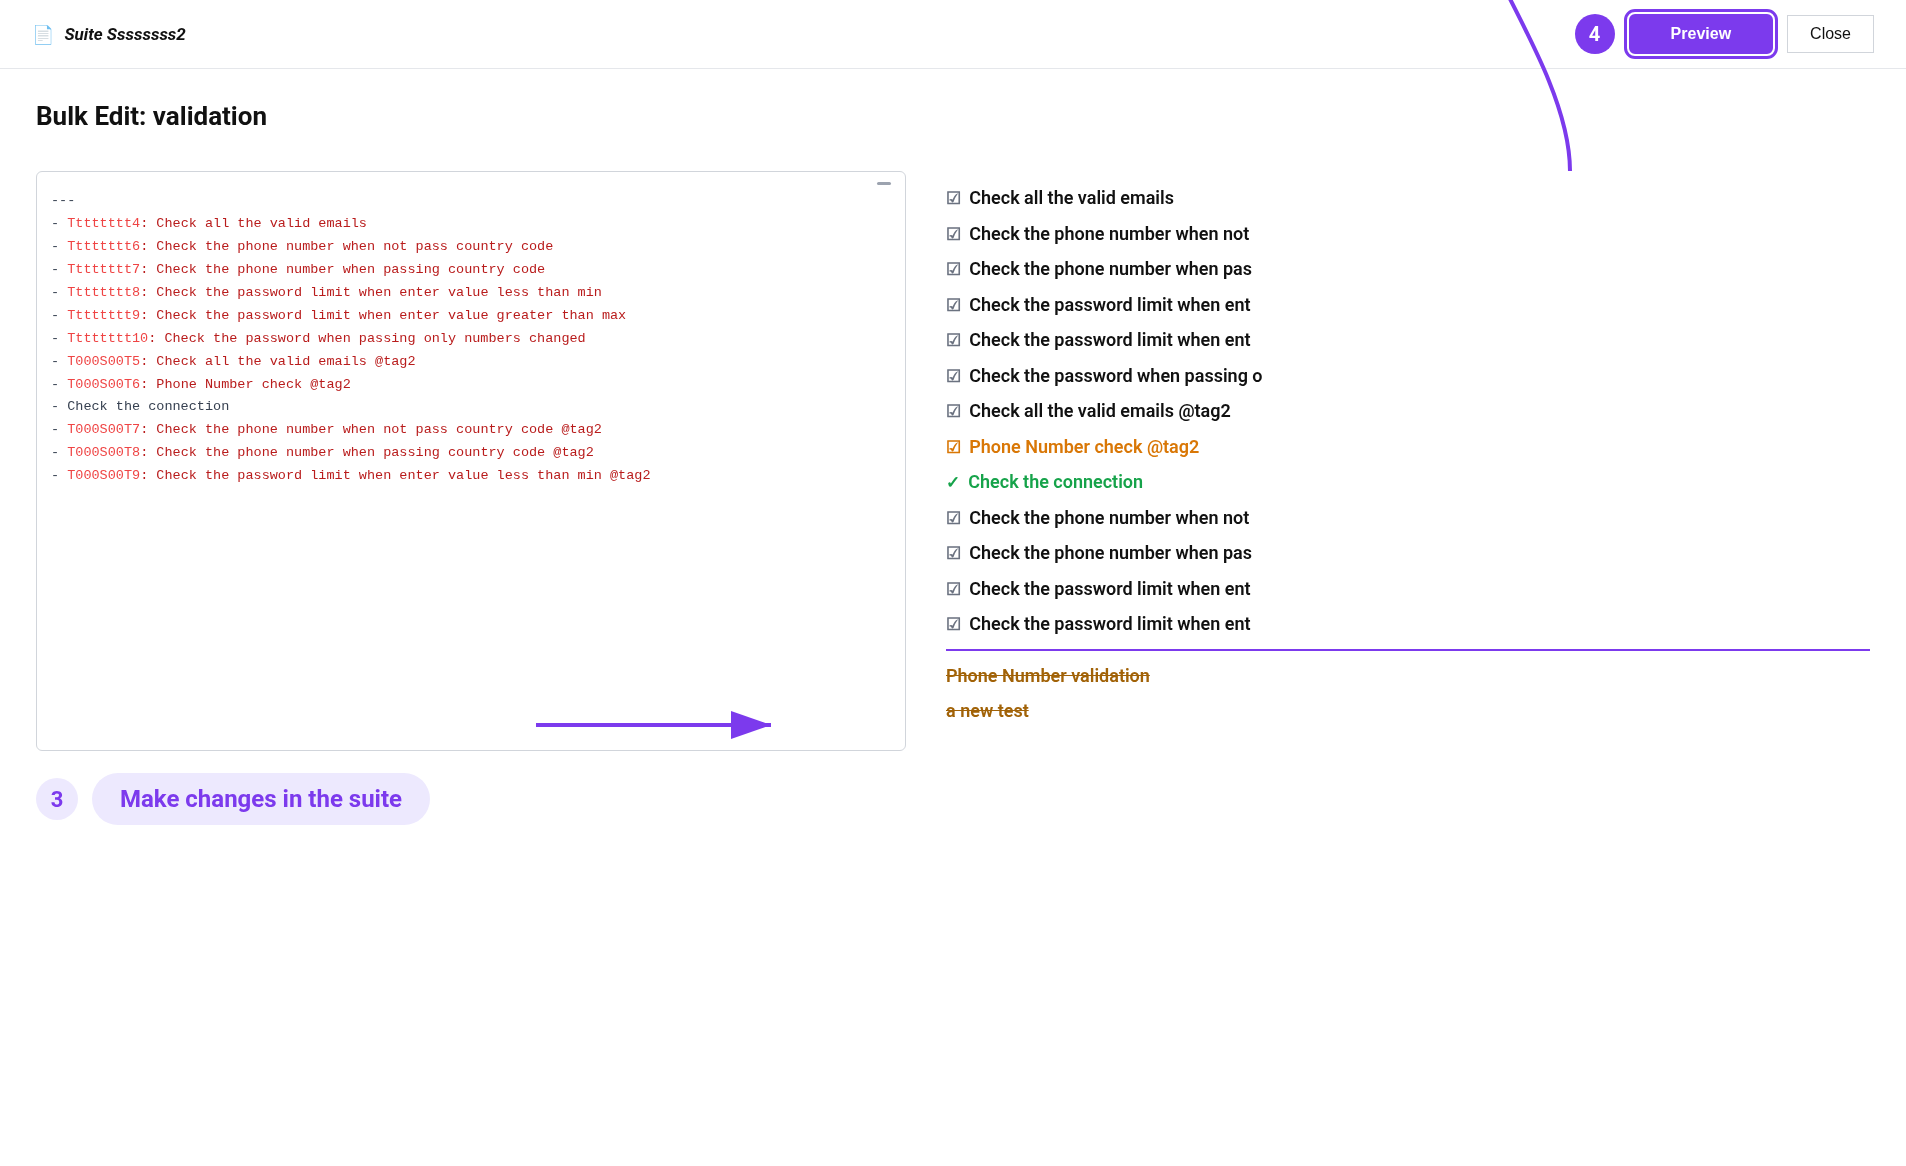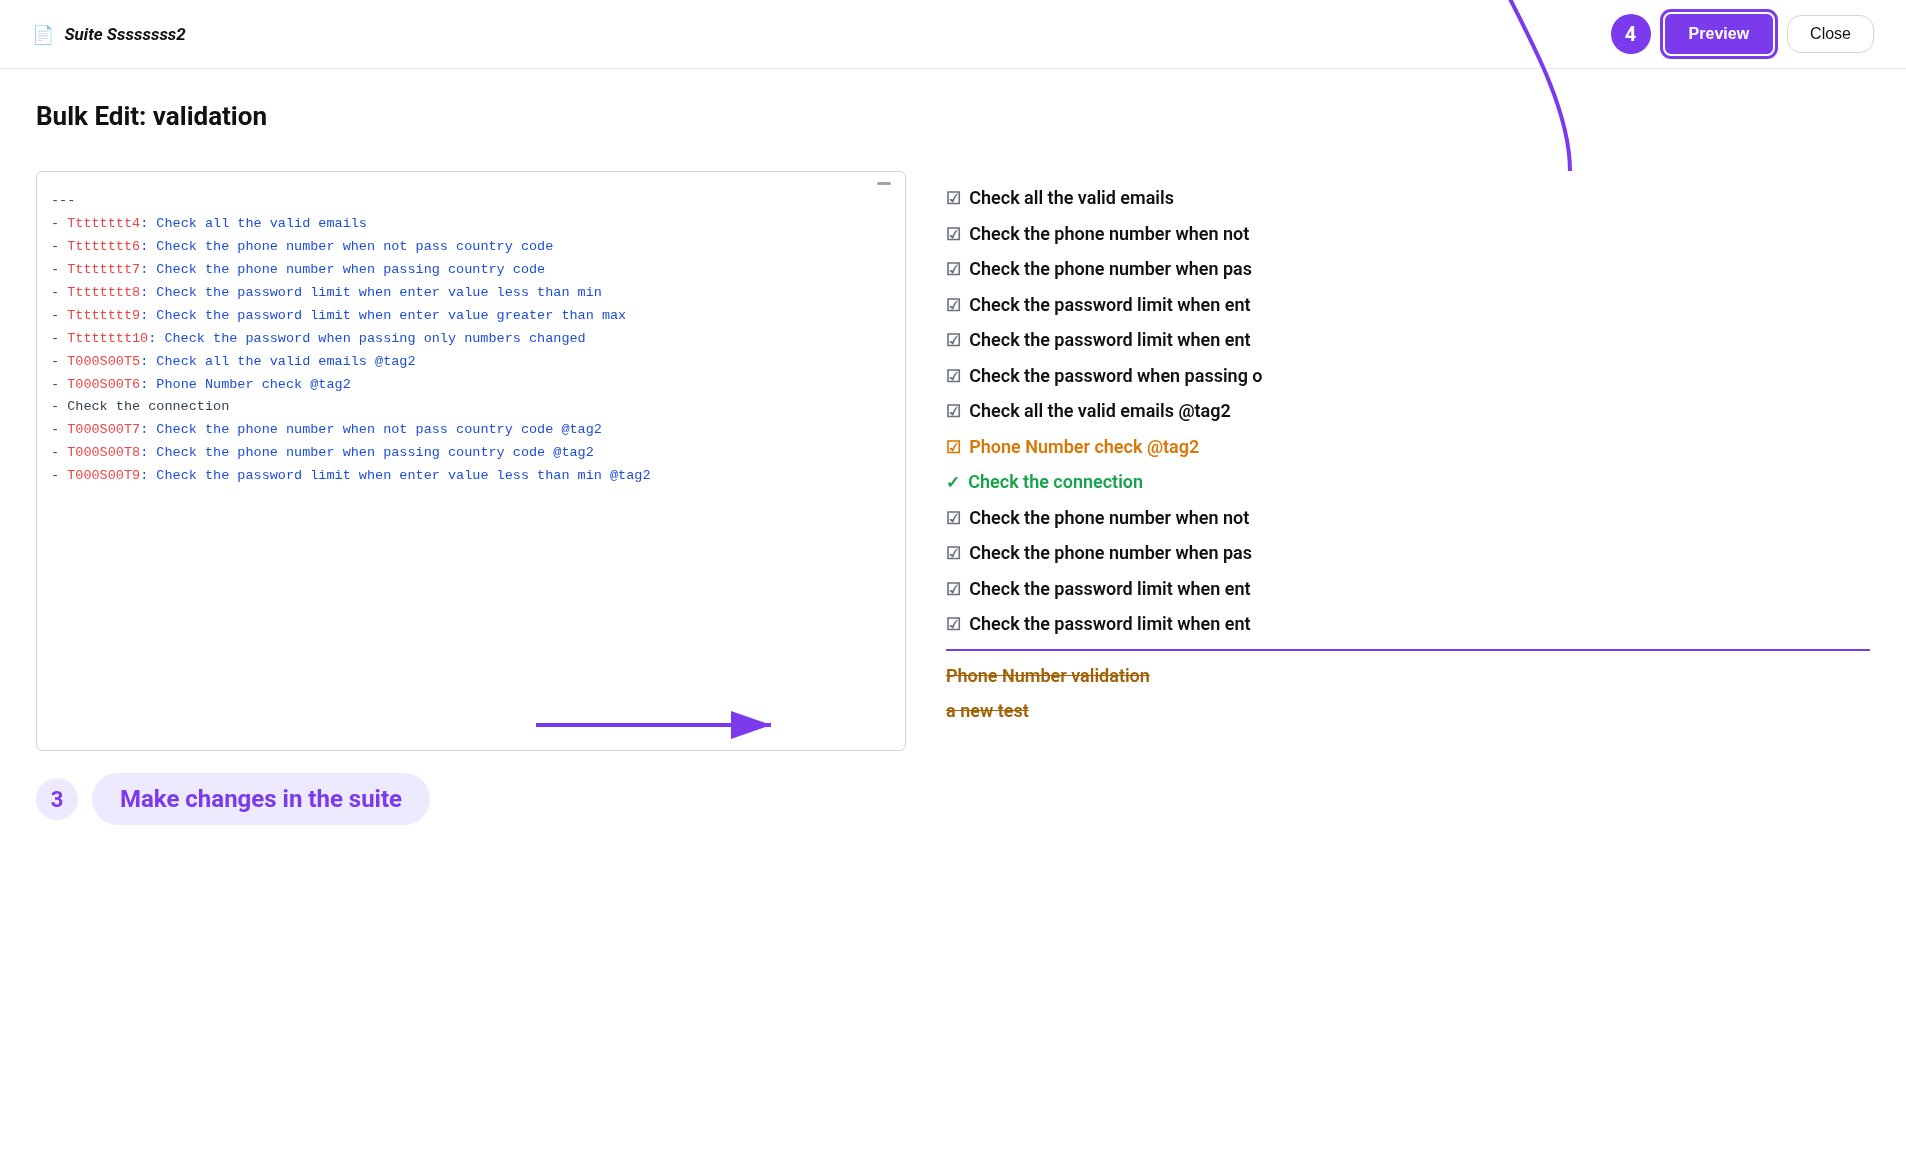--- a/index.html
+++ b/index.html
@@ -51,32 +51,32 @@
       font-weight: 700;
       display: flex;
       align-items: center;
       justify-content: center;
     }
     .btn-preview {
       background: #7c3aed;
       color: #fff;
       border: 2px solid #7c3aed;
       border-radius: 6px;
-      padding: 9px 22px;
+      padding: 9px 40px;
       font-size: 16px;
       font-weight: 600;
       cursor: pointer;
       outline: 3px solid #7c3aed;
       outline-offset: 2px;
     }
     .btn-close {
       background: #fff;
       color: #111;
       border: 1px solid #d1d5db;
-      border-radius: 14px;
+      border-radius: 0;
       padding: 9px 22px;
       font-size: 16px;
       font-weight: 500;
       cursor: pointer;
     }
 
     
     .main {
       padding: 32px 36px;
       display: flex;
@@ -126,21 +126,21 @@
       white-space: pre;
       color: #374151;
     }
     .editor-line .dash {
       color: #374151;
     }
     .editor-line .test-id {
       color: #ef4444;
     }
     .editor-line .test-desc {
-      color: #1d4ed8;
+      color: #b91c1c;
     }
     .editor-line .plain {
       color: #374151;
     }
     .editor-separator {
       color: #374151;
     }
 
     
     .step3-container {

